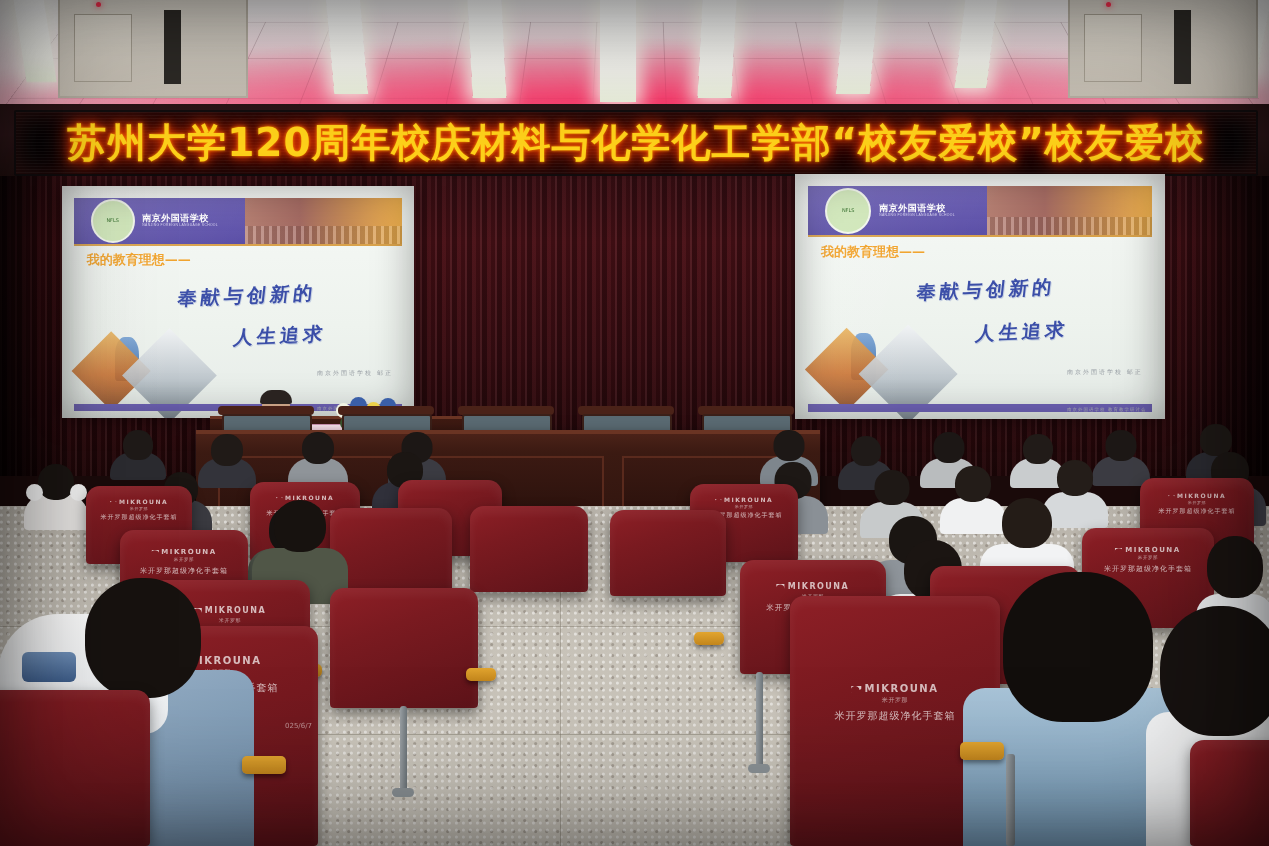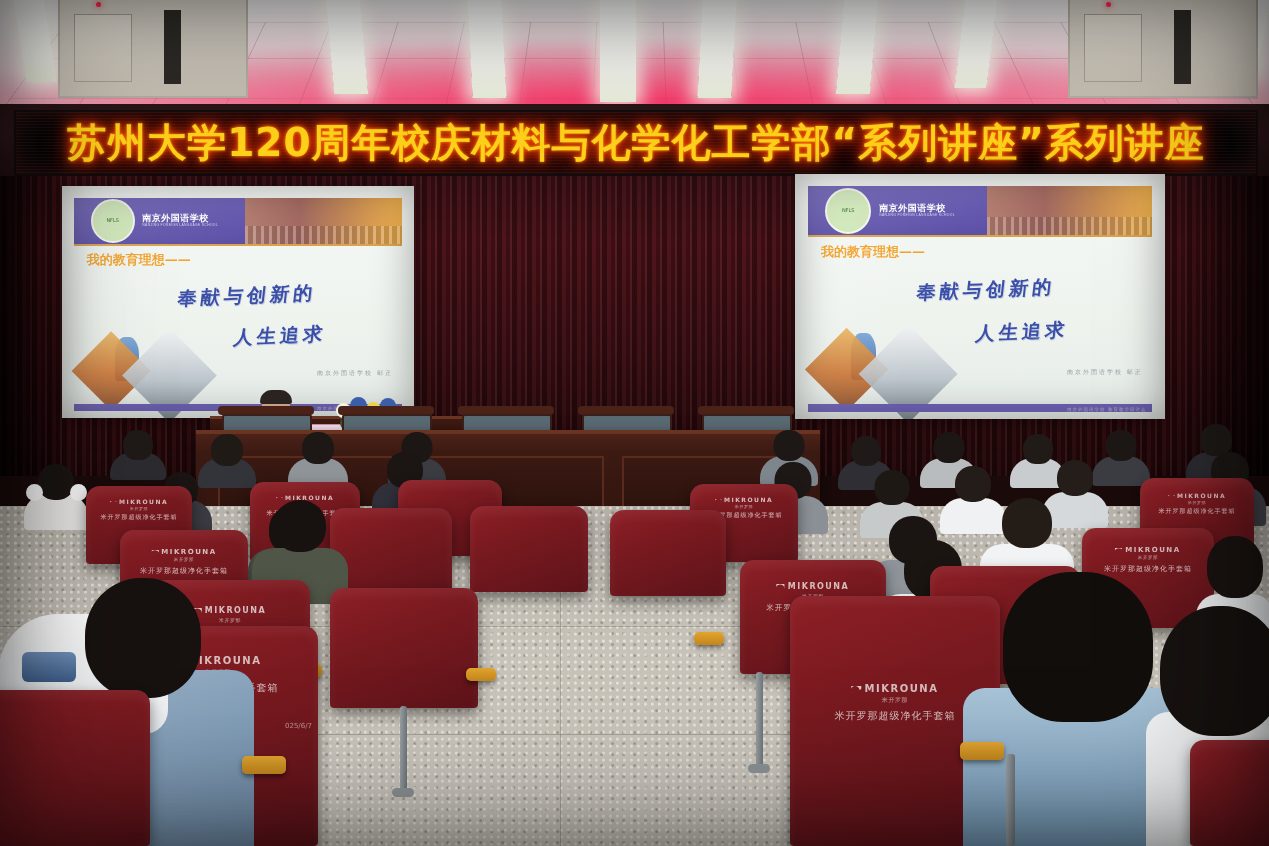--- a/index.html
+++ b/index.html
@@ -178,21 +178,21 @@
     </div>
     <div class="ac" style="left:1068px;">
       <i class="slotA"></i>
         <i class="slotB"></i>
         <i class="led"></i>
     </div>
   </div>
 
   <div class="upperwall">
     <div class="led-panel">
-      <div class="led-text">苏州大学120周年校庆材料与化学化工学部“系列讲座”系列讲座</div>
+      <div class="led-text">苏州大学120周年校庆材料与化学化工学部“校友爱校”校友爱校</div>
     </div>
   </div>
 
   <div class="hall">
     <div class="soffit"></div>
     <div class="curtain"></div>
     <div class="curtain-dark-l"></div>
     <div class="curtain-dark-r"></div>
   </div>
 

